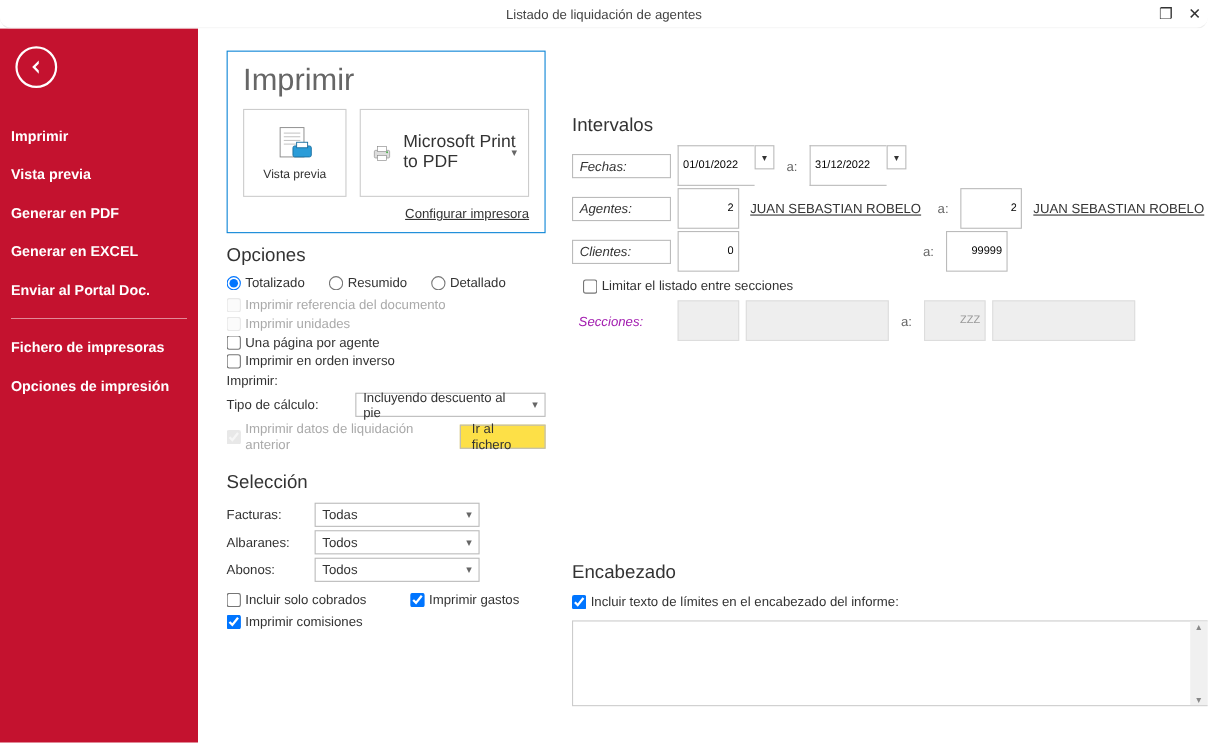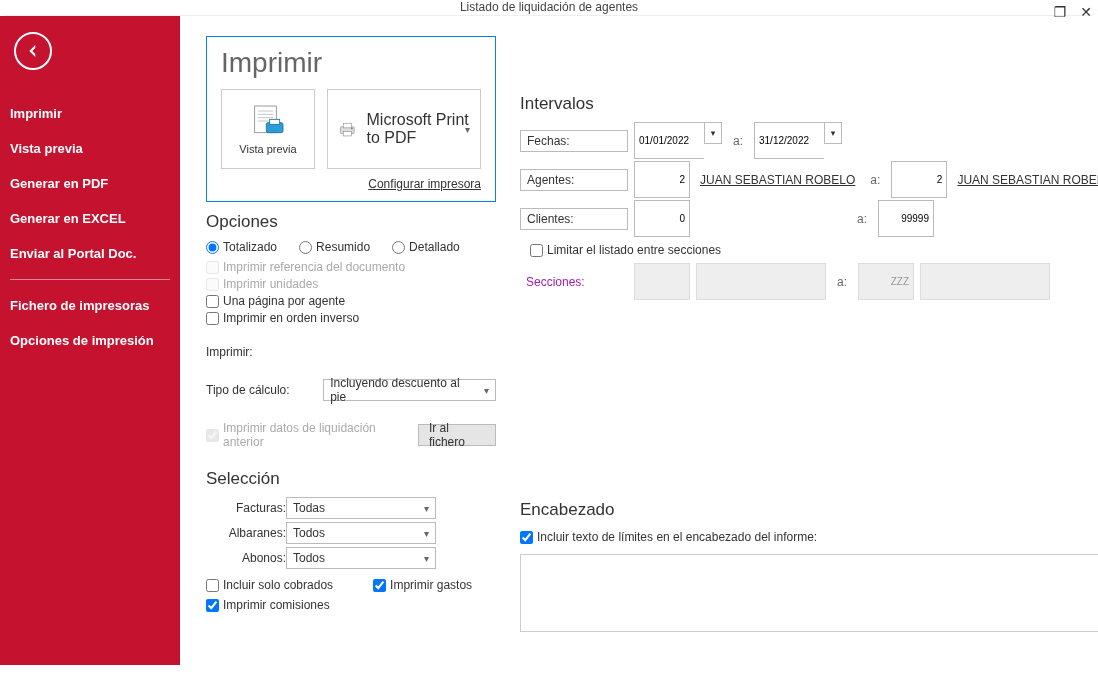--- a/index.html
+++ b/index.html
@@ -1,18 +1,18 @@
 <!DOCTYPE html>
 <html><head>
 <meta charset="utf-8">
 <style>
 * { box-sizing: border-box; margin: 0; padding: 0; font-family: "Segoe UI", Tahoma, sans-serif; }
 body { background: #fff; width: 1098px; height: 679px; overflow: hidden; position: relative; }
 
-.titlebar { height: 16px; display: flex; align-items: flex-start; justify-content: center; position: relative; border-bottom: 1px solid #eee; border-radius: 10px; }
+.titlebar { height: 26px; display: flex; align-items: center; justify-content: center; position: relative; border-bottom: 1px solid #eee; border-radius: 10px; }
 .titlebar .title { font-size: 12px; color: #444; }
 .titlebar .wincontrols { position: absolute; right: 6px; top: 4px; display: flex; gap: 14px; }
 .titlebar .wincontrols span { font-size: 14px; color: #333; cursor: pointer; }
 
 .container { display: flex; height: calc(679px - 30px); }
 
 .sidebar { width: 180px; background: #c4122f; color: #fff; padding-top: 16px; }
 .sidebar .back { width: 38px; height: 38px; border: 2px solid #fff; border-radius: 50%; margin-left: 14px; margin-bottom: 26px; display: flex; align-items: center; justify-content: center; cursor: pointer; }
 .sidebar .back svg { width: 18px; height: 18px; fill: #fff; }
 .sidebar a { display: block; color: #fff; font-size: 13px; padding: 10px 10px; cursor: pointer; font-weight: 600; }
@@ -36,38 +36,38 @@
 
 h2.sec { font-size: 17px; font-weight: 400; color: #333; margin: 6px 0 8px 0; }
 
 .radiorow { display: flex; gap: 22px; margin-bottom: 6px; }
 .radiorow label, .chk { font-size: 12px; display: flex; align-items: center; gap: 4px; cursor: pointer; }
 .chk { margin: 3px 0; }
 .chk.disabled { color: #aaa; }
 .chk.disabled input { opacity: 0.5; }
 input[type=checkbox], input[type=radio] { width: 13px; height: 13px; }
 
-.formrow { display: flex; align-items: center; gap: 10px; margin: 20px 0; font-size: 12px; }
+.formrow { display: flex; align-items: center; gap: 10px; margin: 4px 0; font-size: 12px; }
 .formrow .lab { width: 110px; }
 .sel { border: 1px solid #bbb; height: 22px; font-size: 12px; padding: 0 20px 0 6px; background: #fff; position: relative; min-width: 170px; display: inline-flex; align-items: center; cursor: pointer; }
 .sel.disabled { background: #f5f5f5; color: #999; }
 .sel::after { content: "▾"; position: absolute; right: 6px; font-size: 10px; color: #666; }
-.btn { border: 1px solid #bbb; height: 22px; padding: 0 10px; font-size: 12px; background: #e5e5e5; cursor: pointer; display: inline-flex; align-items: center; }
+.btn { border: 1px solid #bbb; height: 22px; padding: 0 10px; font-size: 12px; background: #fde047; cursor: pointer; display: inline-flex; align-items: center; }
 
 .selcol { display: flex; flex-direction: column; gap: 3px; }
-.selrow { display: flex; align-items: center; font-size: 12px; text-align: right; }
+.selrow { display: flex; align-items: center; font-size: 12px; }
 .selrow .lab { width: 80px; }
 .selrow .sel { min-width: 150px; }
 
 .doublechk { display: flex; gap: 40px; margin-top: 6px; }
 
 
 .ivbox { font-size: 12px; }
 .ivrow { display: flex; align-items: center; gap: 6px; margin: 2px 0; }
-.ivlab { border: 1px solid #bbb; width: 108px; height: 22px; padding: 0 6px; display: flex; align-items: center; background: #fff; }
+.ivlab { border: 1px solid #bbb; width: 90px; height: 22px; padding: 0 6px; display: flex; align-items: center; background: #fff; font-style: italic; }
 .ivlab.plain { border: none; background: transparent; color: #a21caf; }
 .alab { width: 20px; text-align: center; color: #666; }
 .txt { border: 1px solid #bbb; height: 37px; padding: 0 4px; font-size: 10px; background: #fff; }
 .txt.num { width: 56px; text-align: right; }
 .txt.date { width: 70px; }
 .datewrap { display: inline-flex; }
 .datewrap .txt { border-right: none; }
 .datewrap .drop { border: 1px solid #bbb; width: 18px; height: 22px; display: flex; align-items: center; justify-content: center; font-size: 9px; background: #fff; cursor: pointer; }
 .desc { font-size: 12px; color: #333; height: 22px; display: flex; align-items: center; padding: 0 4px; white-space: nowrap; text-decoration: underline; }
 .desc.wide { min-width: 150px; }

